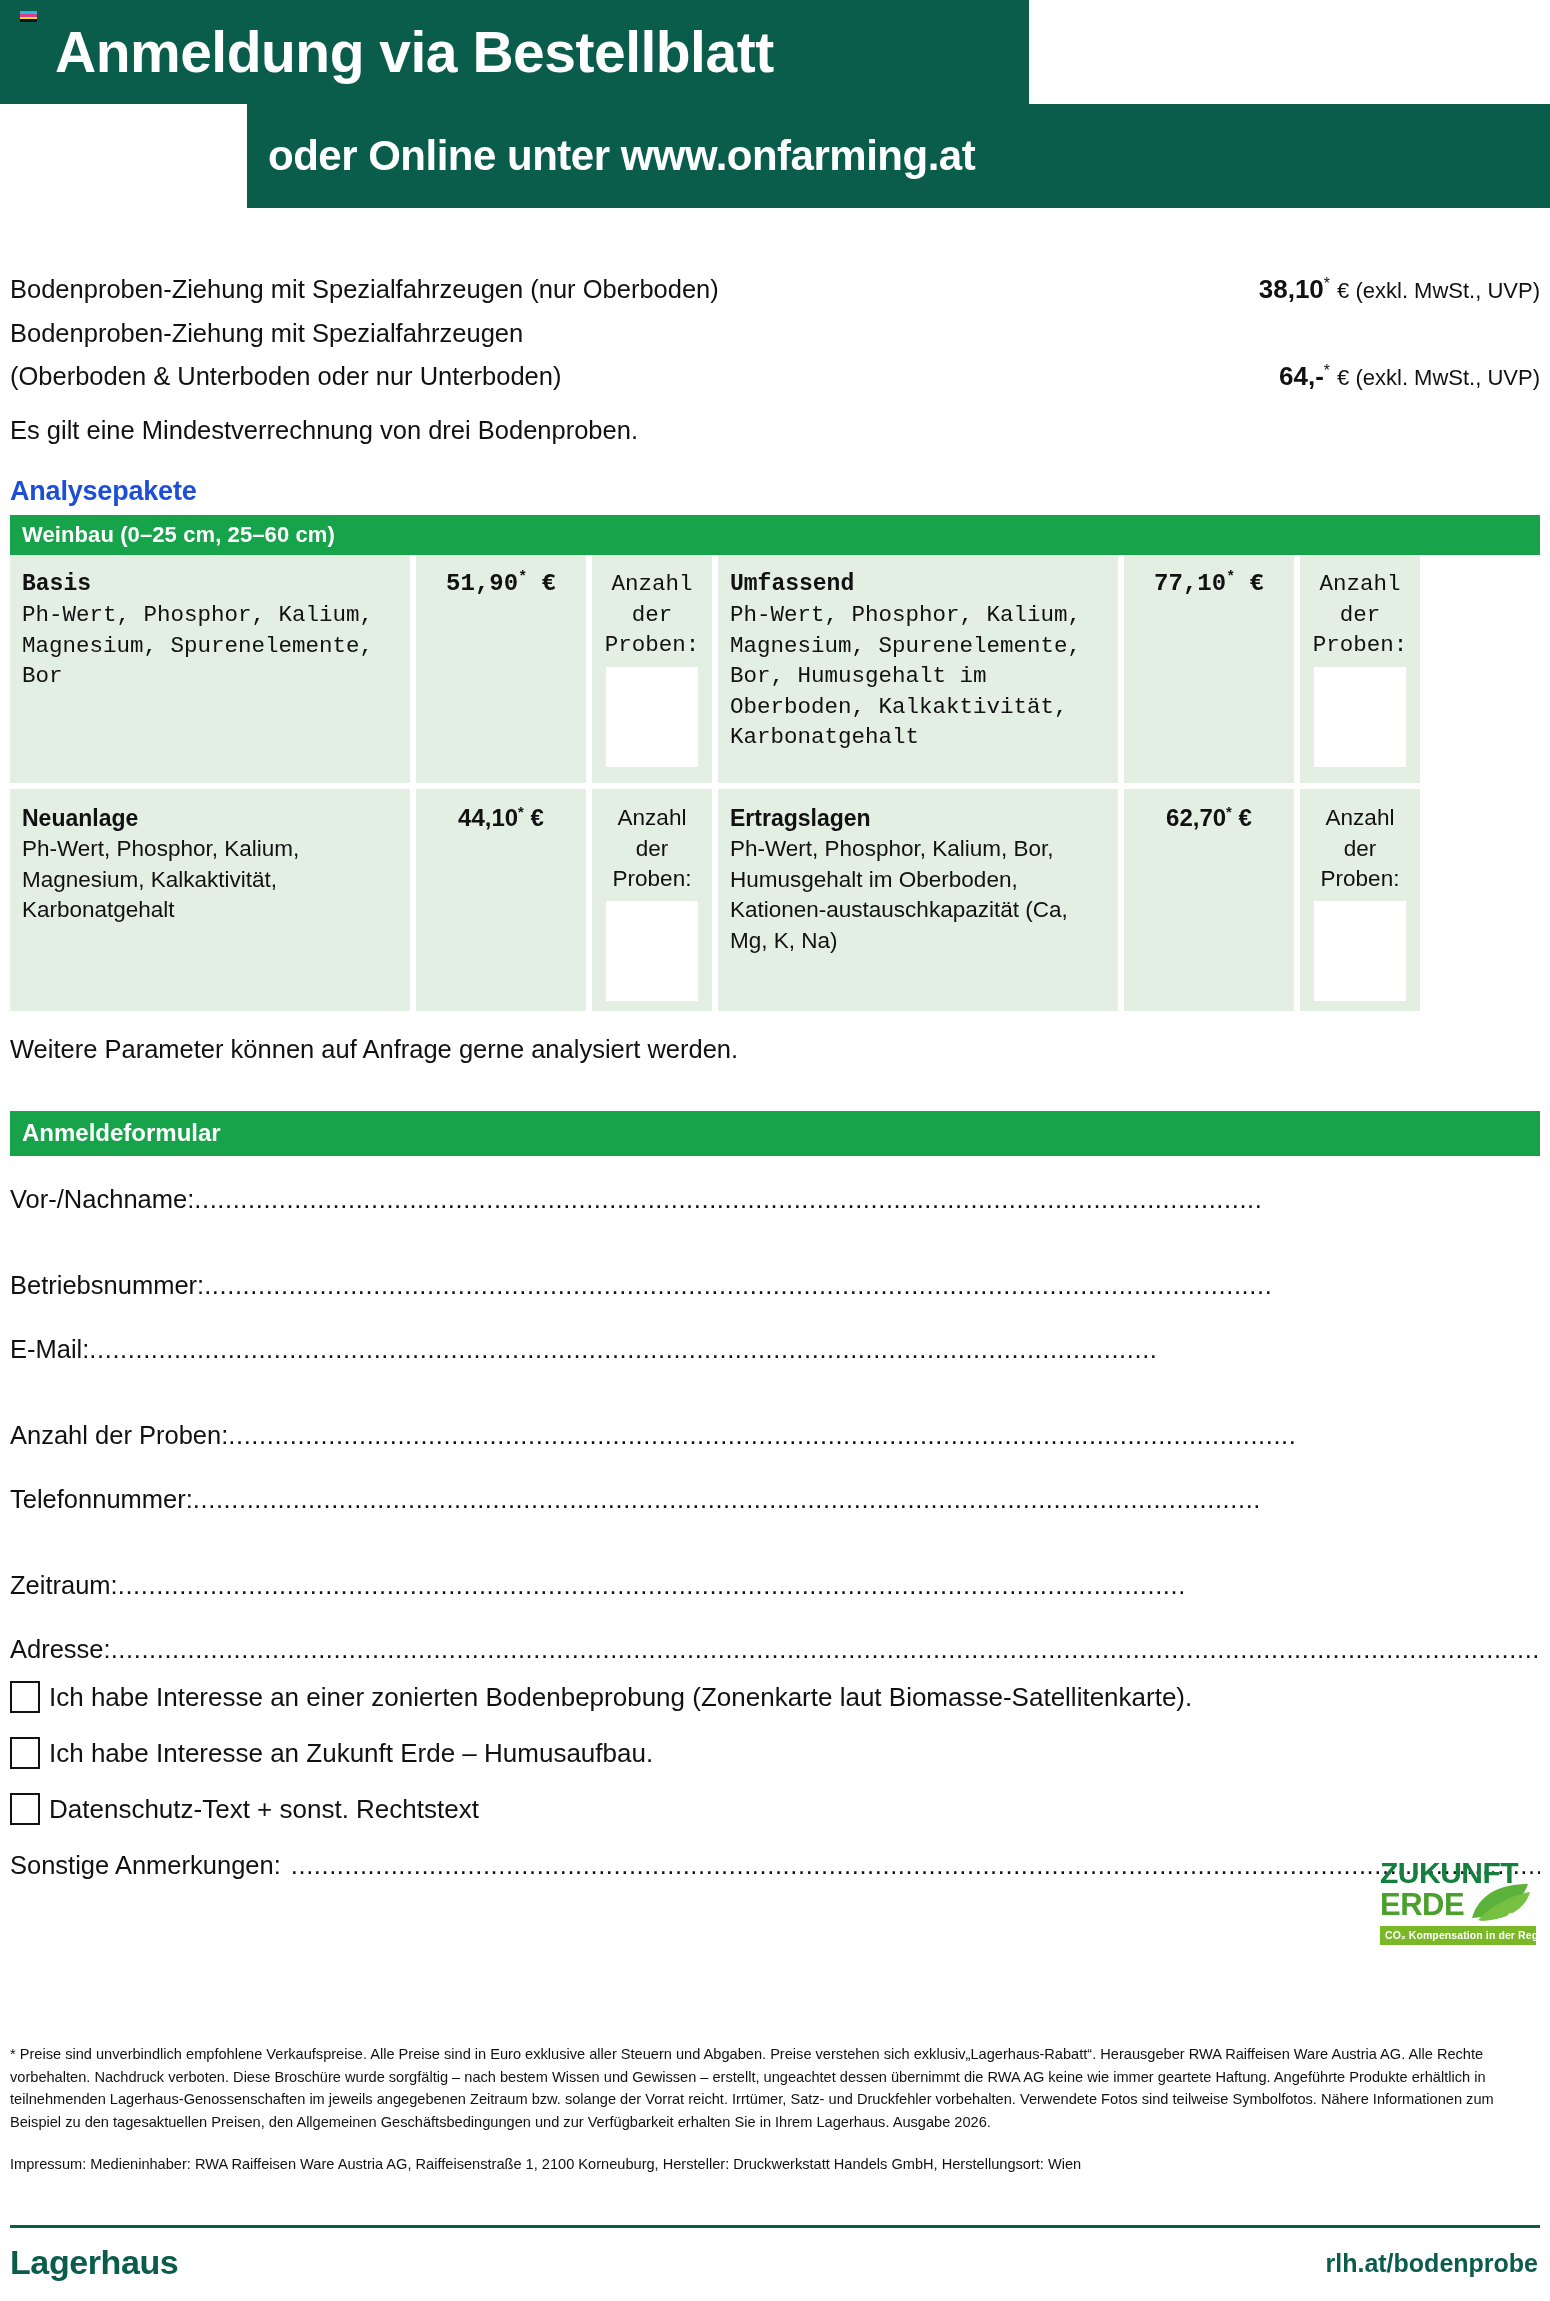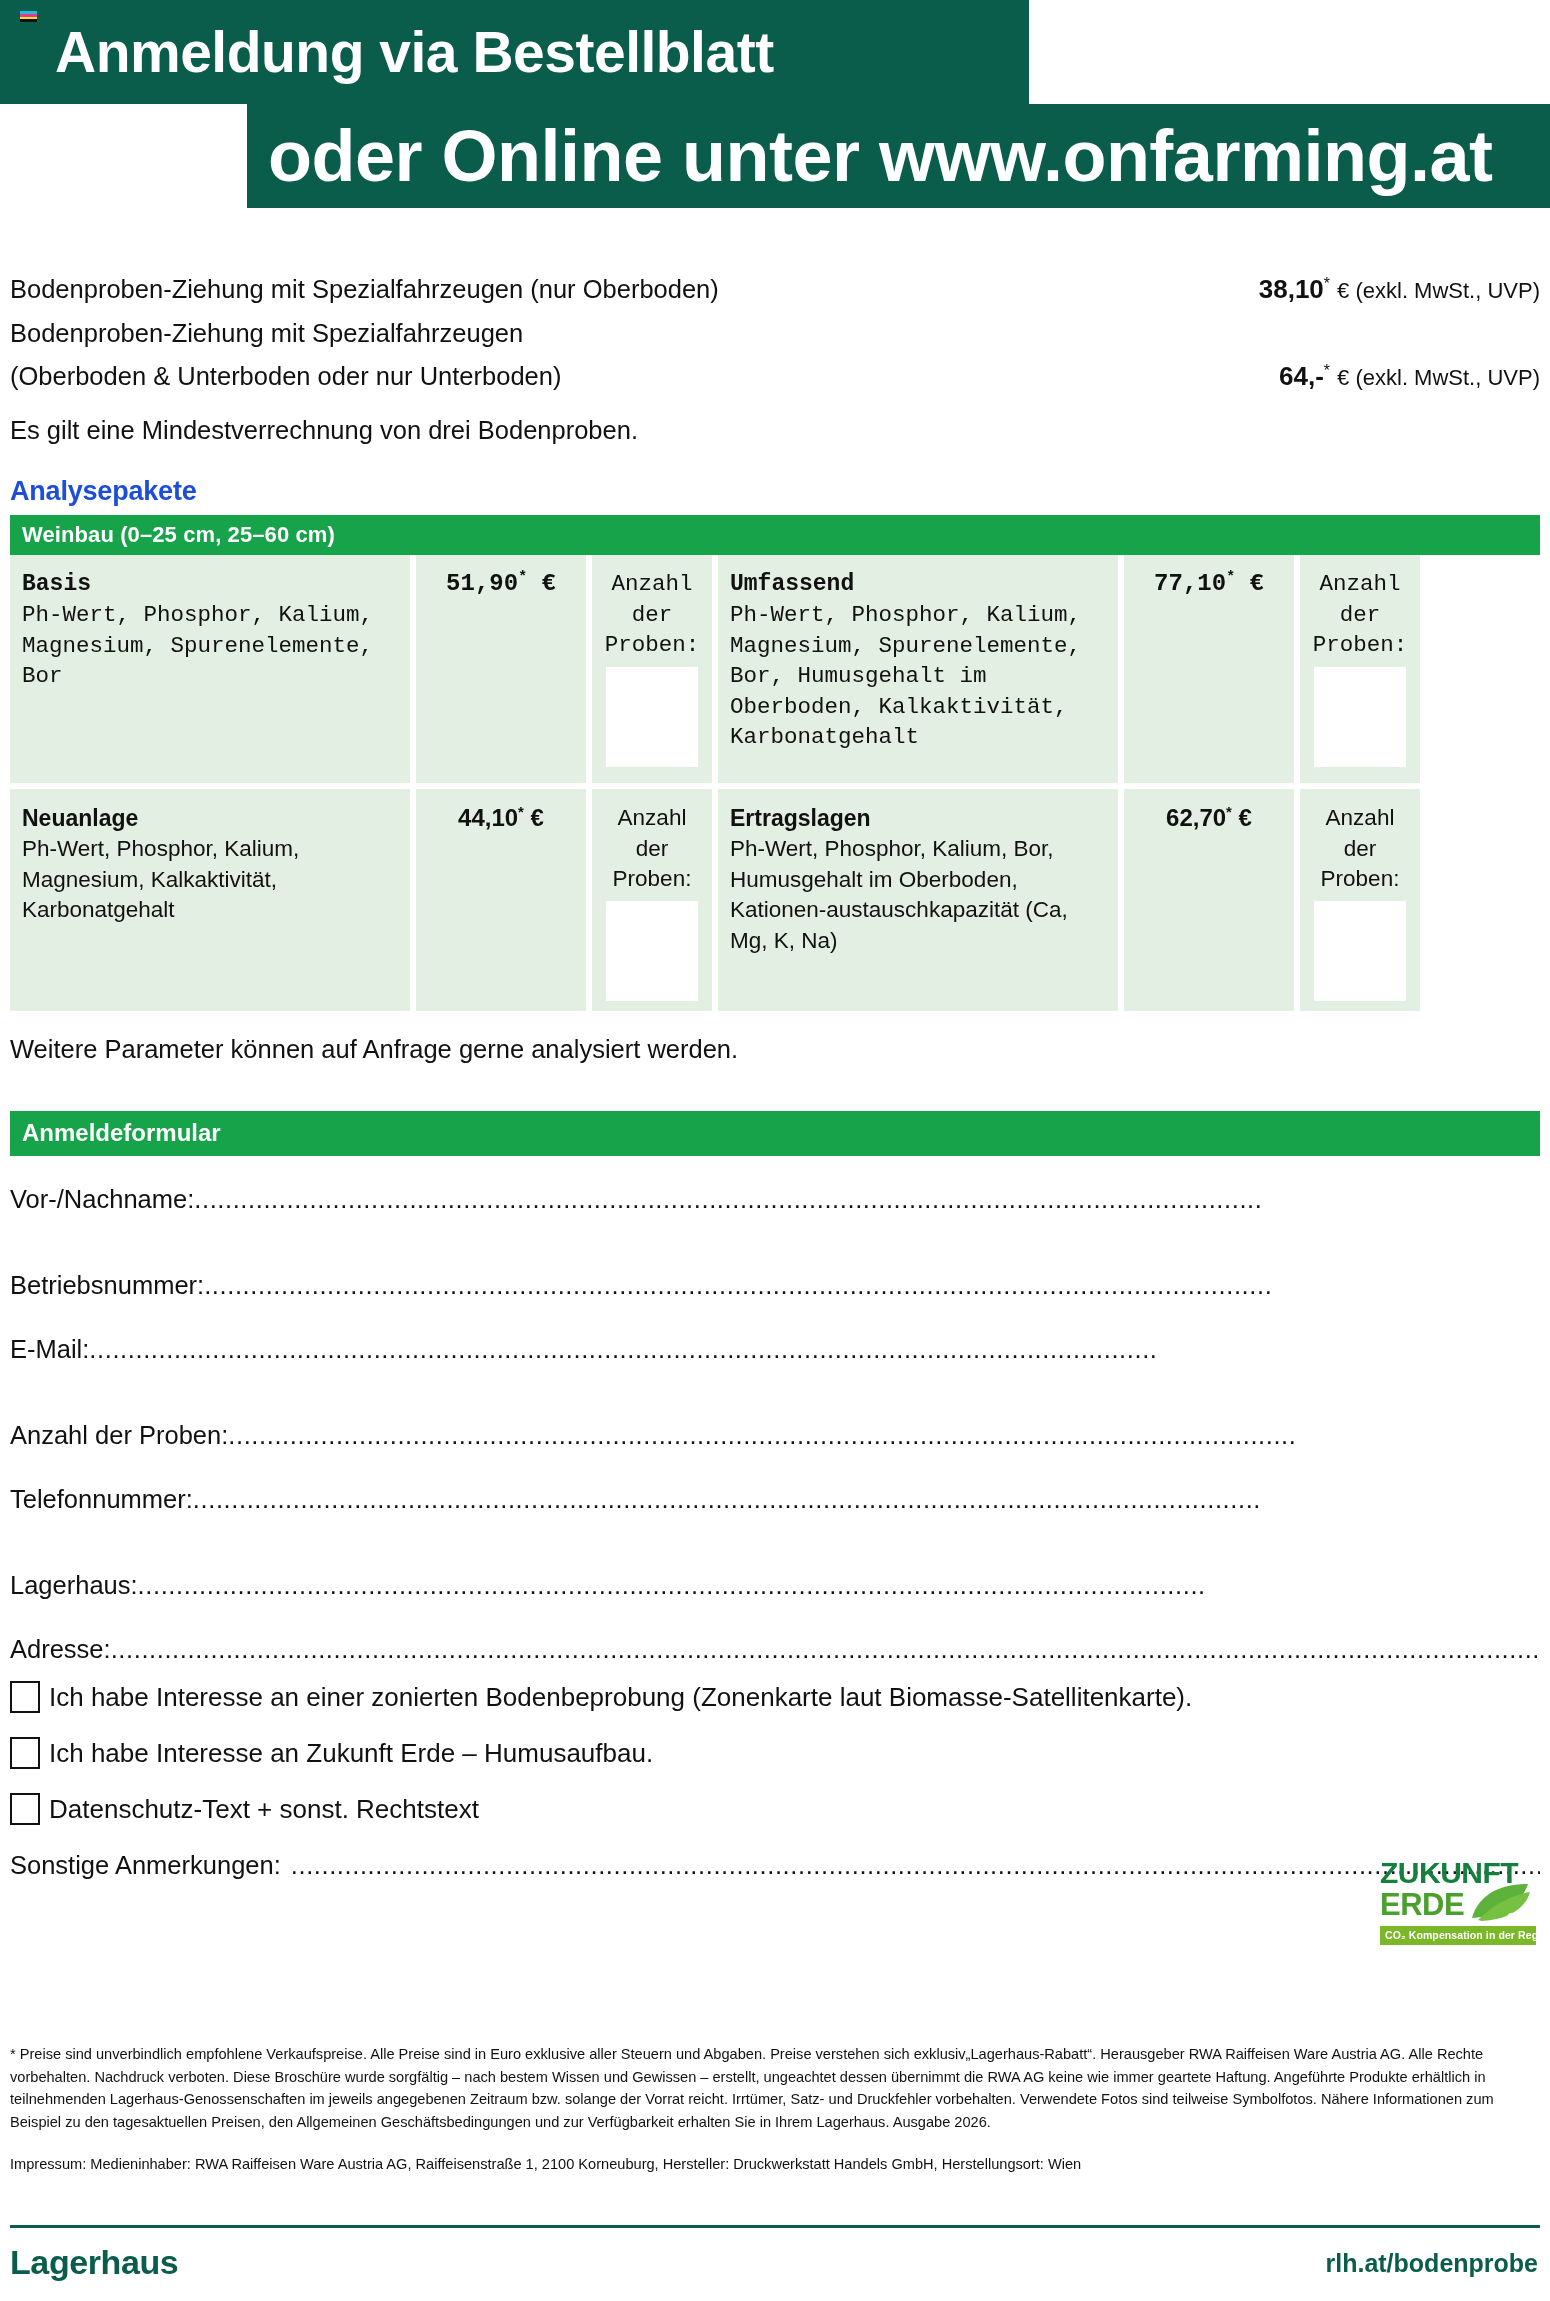--- a/index.html
+++ b/index.html
@@ -51,21 +51,21 @@
     font-weight: bold;
     color: #ffffff;
     letter-spacing: -0.5px;
     white-space: nowrap;
     z-index: 3;
   }
   .hdr-line2 {
     position: absolute;
     left: 268px;
     top: 112px;
-    font-size: 72px;
+    font-size: 42px;
     line-height: 88px;
     font-weight: bold;
     color: #ffffff;
     letter-spacing: -0.5px;
     white-space: nowrap;
     z-index: 3;
   }
   .reg-mark {
     position: absolute;
     left: 20px;
@@ -482,21 +482,21 @@
 
     <div class="frow">
       <div class="fcol">
         <div class="field">
           <span class="flabel">Telefonnummer:</span>
           <span class="dots">...........................................................................................................................................</span>
         </div>
       </div>
       <div class="fcol">
         <div class="field">
-          <span class="flabel">Lagerhaus:</span>
+          <span class="flabel">Zeitraum:</span>
           <span class="dots">...........................................................................................................................................</span>
         </div>
       </div>
     </div>
 
     <div class="field field-wide" style="margin-top:8px;">
       <span class="flabel">Adresse:</span>
       <span class="dots">.......................................................................................................................................................................................................................................................................................</span>
     </div>
   </div>

